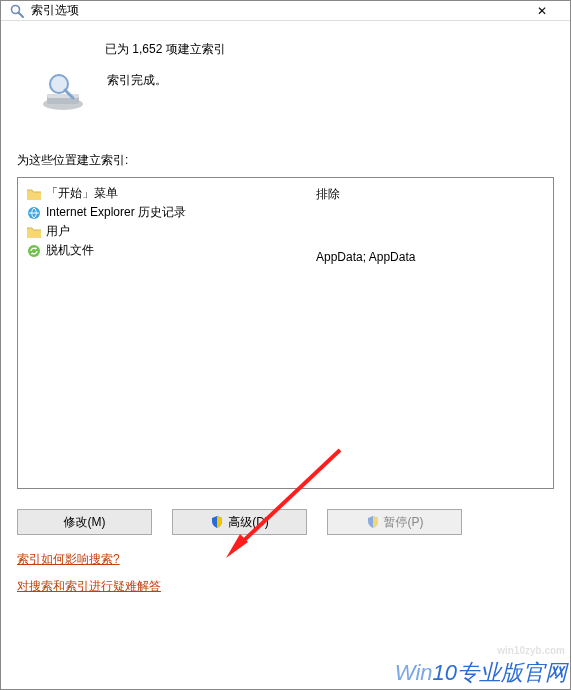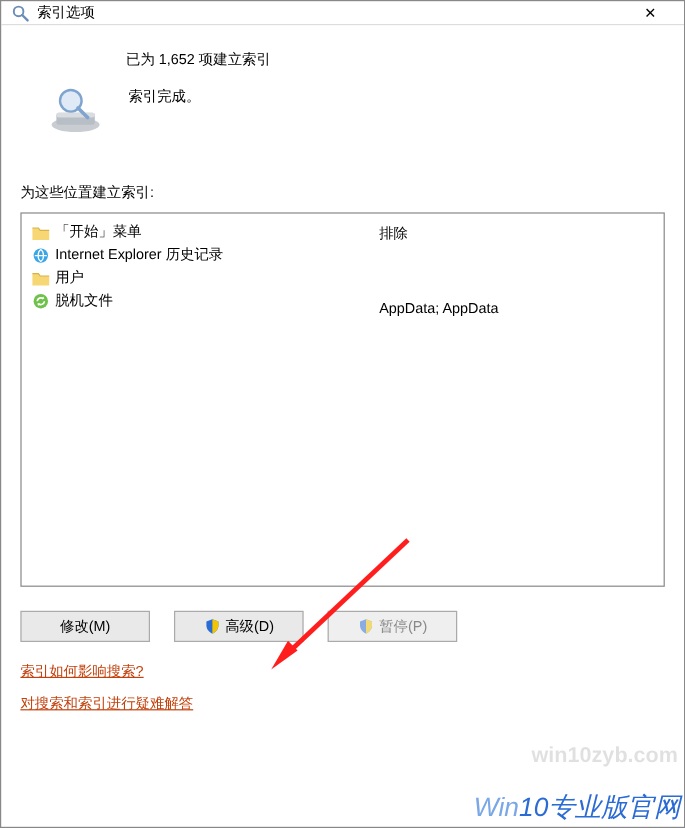--- a/index.html
+++ b/index.html
@@ -61,44 +61,44 @@
       height: 19px;
       padding: 0 8px;
       gap: 4px;
     }
     .row .ricon { width: 16px; height: 16px; display: inline-flex; align-items: center; justify-content: center; }
     .buttons-row {
       display: flex; gap: 20px;
       margin-top: 20px;
     }
     .btn {
-      width: 108px; height: 26px;
+      width: 135px; height: 26px;
       border: 1px solid #aaa;
       background: #e9e9e9;
       display: flex; align-items: center; justify-content: center;
       gap: 4px;
       cursor: pointer;
       font-family: inherit;
       font-size: 12px;
     }
     .btn:disabled { color: #888; background: #efefef; cursor: default; }
     .btn .shield { width: 14px; height: 14px; }
     .links { margin-top: 16px; display: flex; flex-direction: column; gap: 10px; }
     .link { color: #c2410c; text-decoration: underline; cursor: pointer; width: fit-content; }
     .arrow {
       position: absolute;
       left: 220px; top: 442px;
       width: 130px; height: 120px;
       pointer-events: none;
     }
     .watermark1 {
       position: absolute;
-      right: 6px; bottom: 50px;
+      right: 6px; bottom: 34px;
       color: rgba(0,0,0,0.12);
-      font-size: 18px;
+      font-size: 10px;
       font-weight: bold;
     }
     .watermark2 {
       position: absolute;
       right: 4px; bottom: 2px;
       font-size: 22px;
       font-weight: normal;
       font-style: italic;
       color: #2a6bd4;
     }

